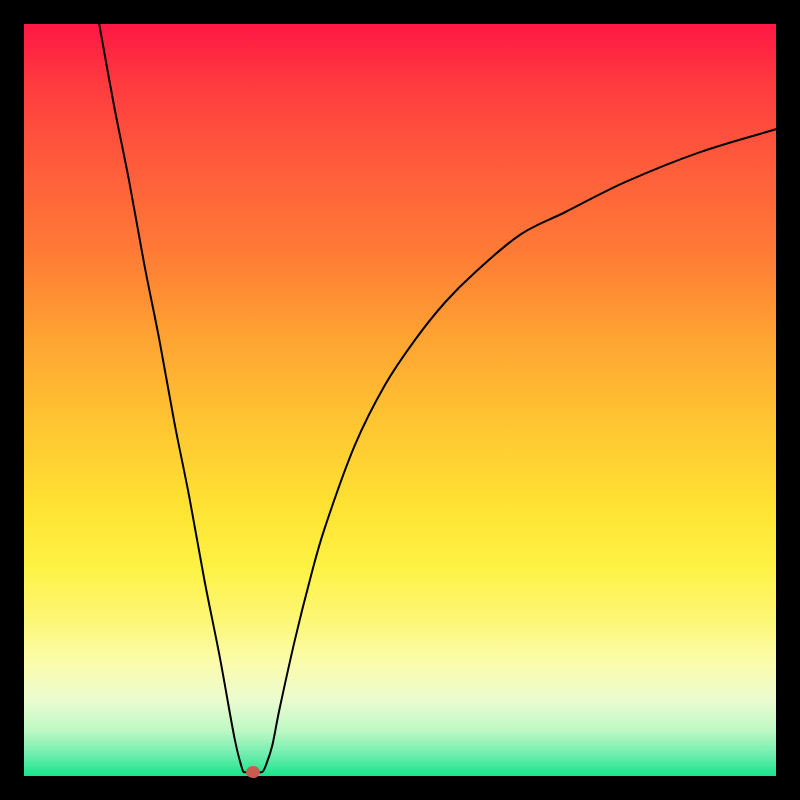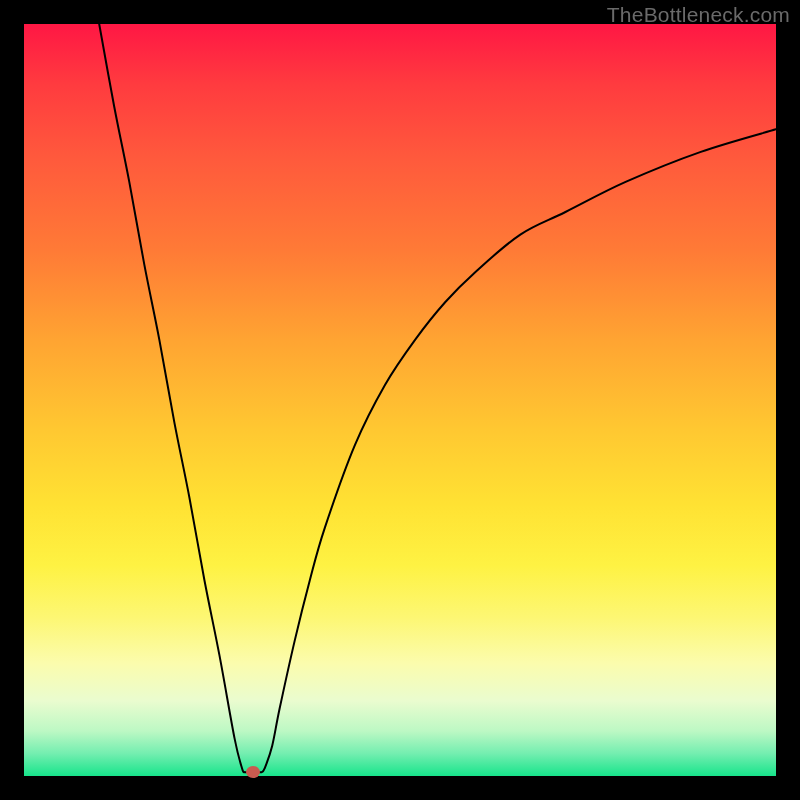--- a/index.html
+++ b/index.html
@@ -64,20 +64,19 @@
     height: 12px;
     border-radius: 50%;
     background: #c95b50;
     transform: translate(-50%, -50%);
   }
 </style>
 </head>
 <body>
 
 <div class="frame">
-  <div class="watermark">TheBottleneck.com</div>
   <div class="plot-area">
     <svg class="curve" viewBox="0 0 752 752" preserveAspectRatio="none">
       <path id="curve-path" fill="none" stroke="#000000" stroke-width="2" stroke-linecap="round" stroke-linejoin="round" d="M 75.2 0 C 77.71 13.79, 85.23 56.40, 90.24 82.72 C 95.25 109.04, 100.27 131.60, 105.28 157.92 C 110.29 184.24, 115.31 214.32, 120.32 240.64 C 125.33 266.96, 130.35 289.52, 135.36 315.84 C 140.37 342.16, 145.39 372.24, 150.40 398.56 C 155.41 424.88, 160.43 447.44, 165.44 473.76 C 170.45 500.08, 175.47 530.16, 180.48 556.48 C 185.49 582.80, 190.51 605.36, 195.52 631.68 C 200.53 658.00, 206.80 695.60, 210.56 714.40 C 214.32 733.20, 216.45 738.84, 218.08 744.48 C 219.71 750.12, 219.96 747.61, 220.34 748.24 L 237.63 748.24 C 238.13 747.61, 238.89 748.87, 240.64 744.48 C 242.39 740.09, 245.65 731.95, 248.16 721.92 C 250.67 711.89, 251.92 701.87, 255.68 684.32 C 259.44 666.77, 265.71 637.95, 270.72 616.64 C 275.73 595.33, 280.75 575.28, 285.76 556.48 C 290.77 537.68, 293.28 526.40, 300.80 503.84 C 308.32 481.28, 320.85 444.93, 330.88 421.12 C 340.91 397.31, 350.93 378.51, 360.96 360.96 C 370.99 343.41, 381.01 329.63, 391.04 315.84 C 401.07 302.05, 411.09 289.52, 421.12 278.24 C 431.15 266.96, 438.67 259.44, 451.20 248.16 C 463.73 236.88, 481.28 220.59, 496.32 210.56 C 511.36 200.53, 523.89 196.77, 541.44 188.00 C 558.99 179.23, 579.04 167.95, 601.60 157.92 C 624.16 147.89, 651.73 136.61, 676.80 127.84 C 701.87 119.07, 739.47 109.04, 752.00 105.28"></path>
     </svg>
     <div id="marker" class="marker" style="left: 229.36px; top: 748.24px; background: rgb(201, 91, 80);"></div>
   </div>
 </div>
 
 </body></html>

